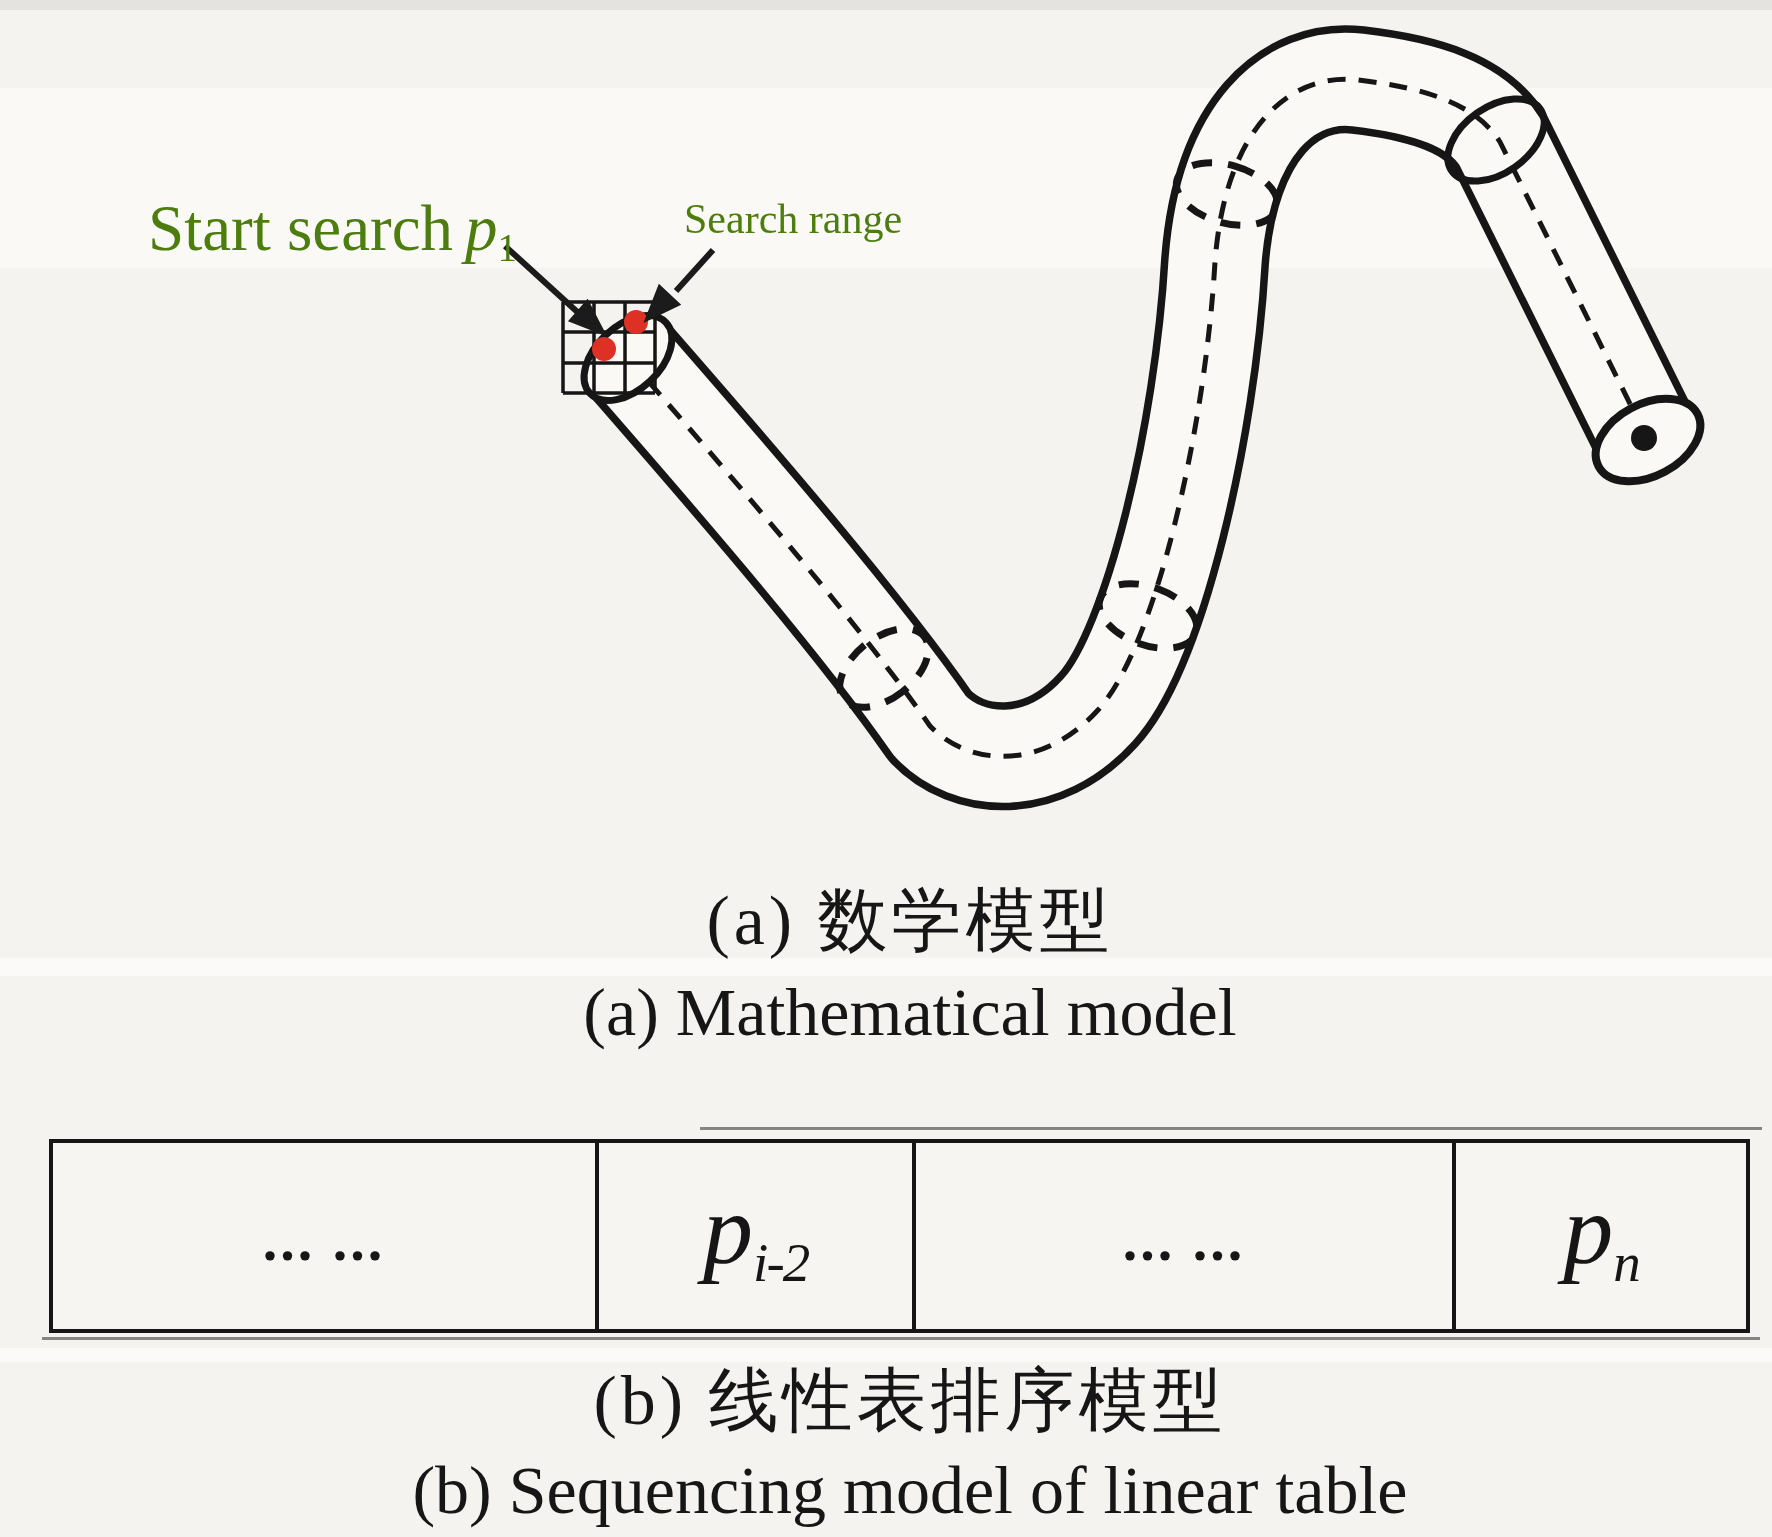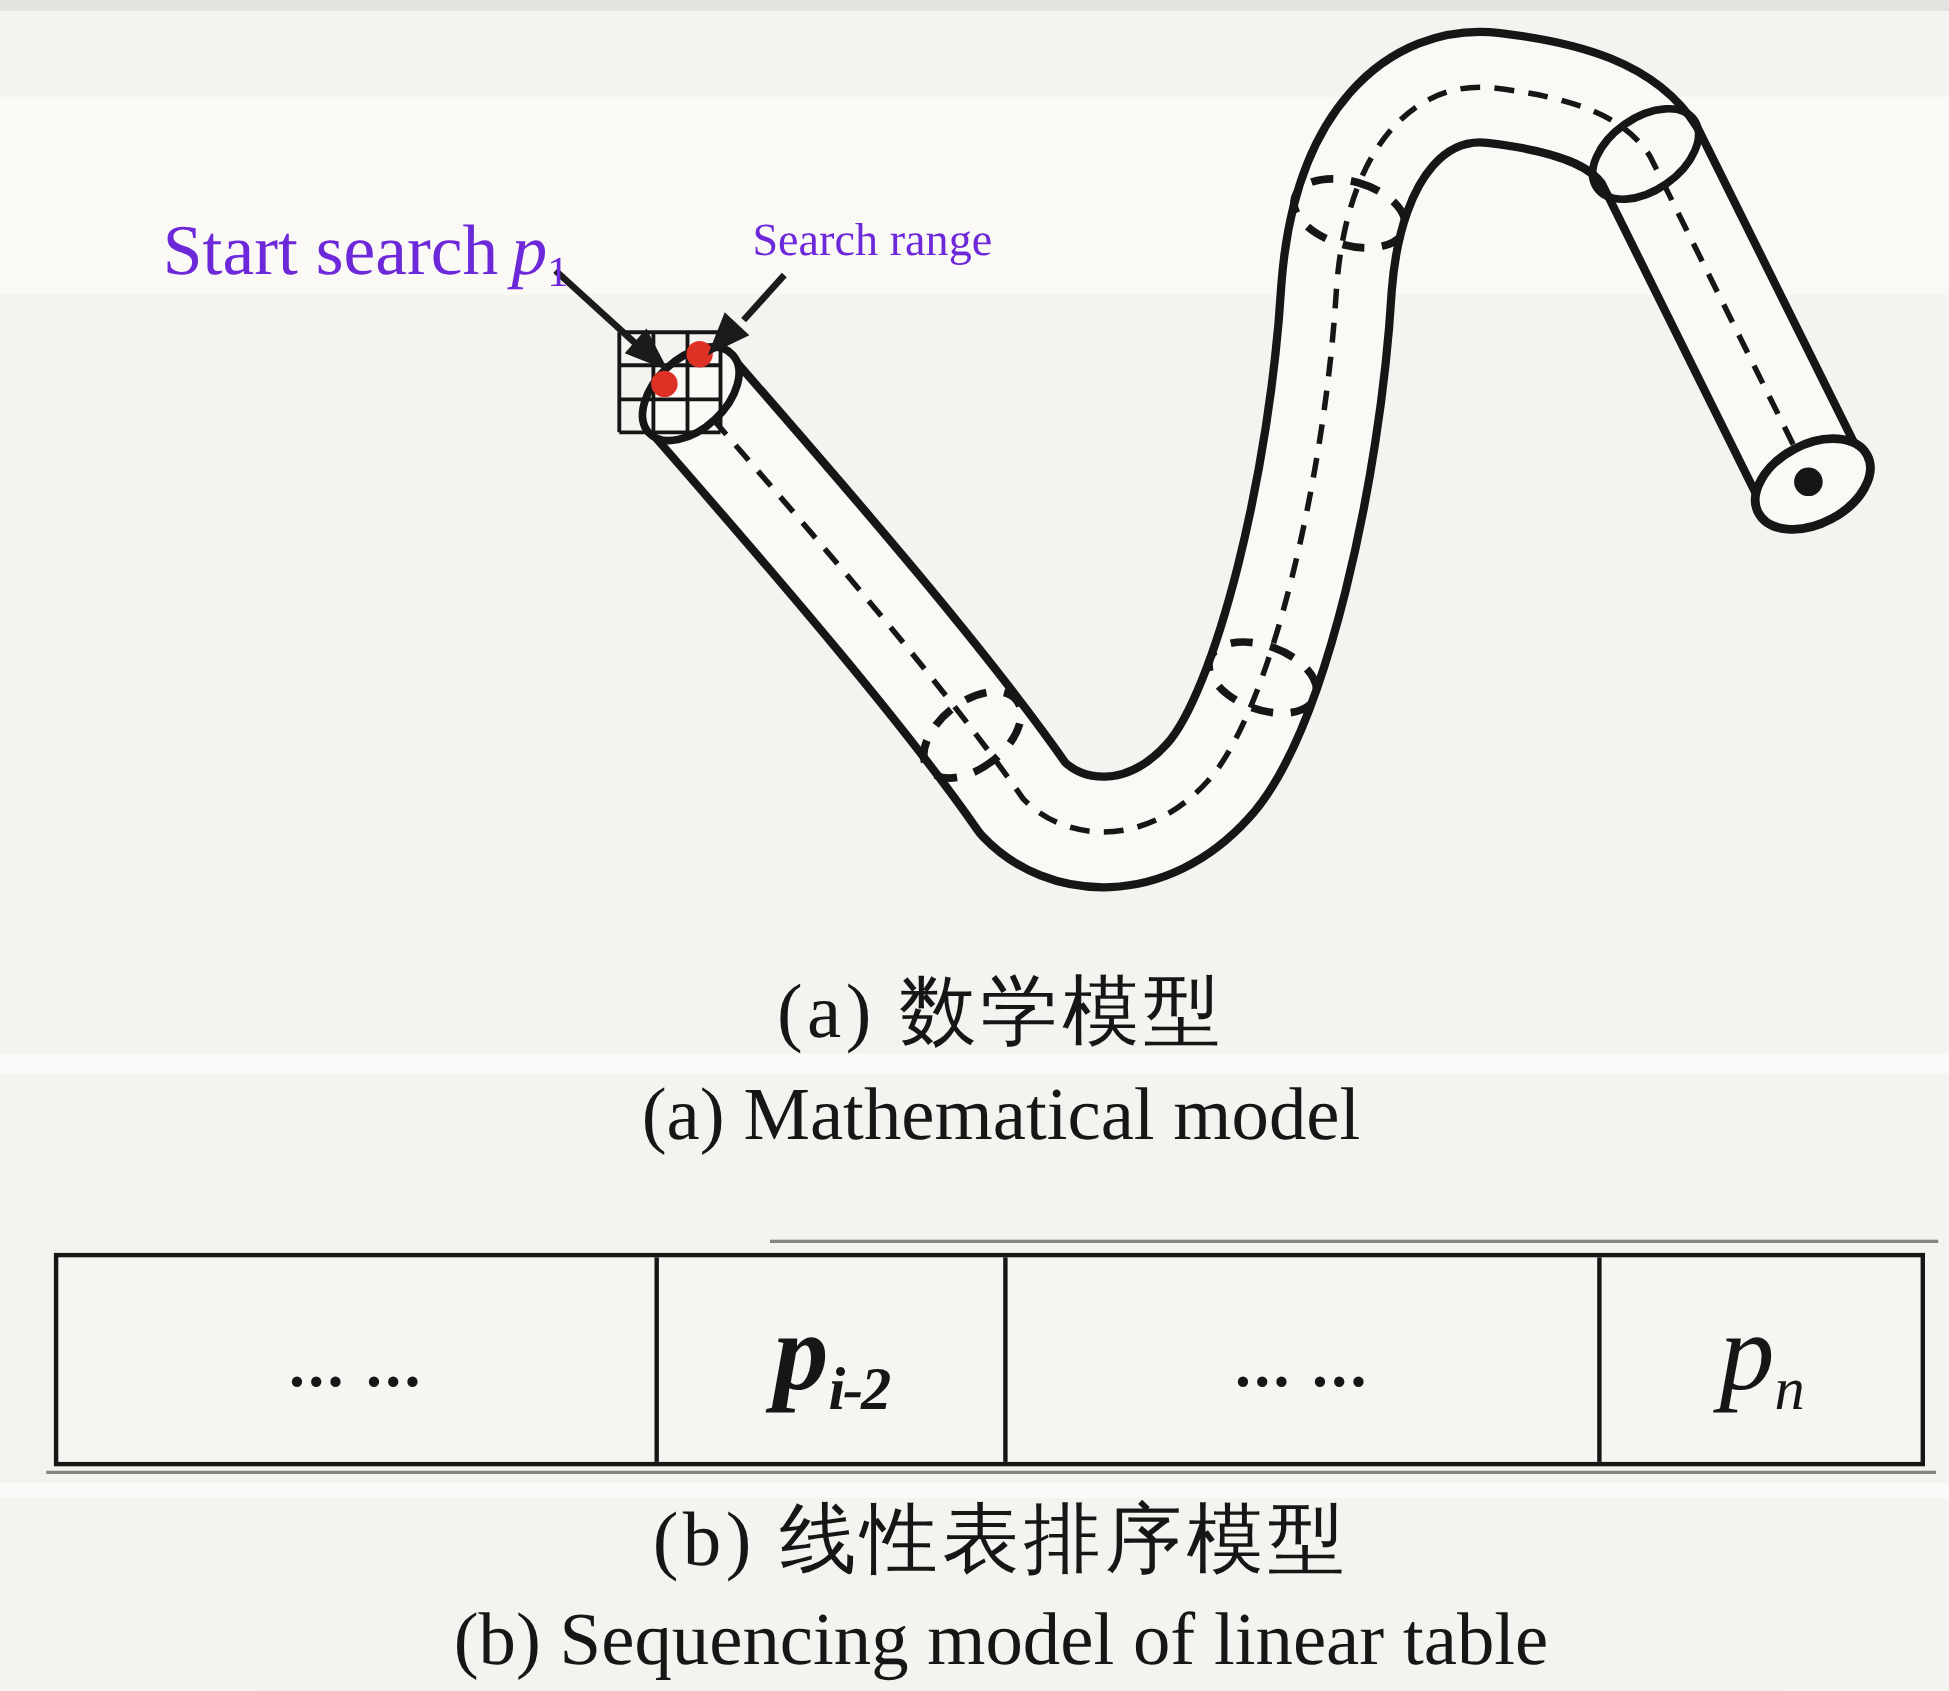--- a/index.html
+++ b/index.html
@@ -20,21 +20,21 @@
   .scanline.t{left:700px;top:1127px;width:1062px;}
   .scanline.b{left:42px;top:1337px;width:1718px;}
 
   .drawing{position:absolute;left:0;top:0;}
 
   .anno-label{
     position:absolute;
     font-size:65px;
     white-space:nowrap;
     line-height:1;
-    color:#6d28d9;
+    color:#4d7c0f;
   }
   .anno-label .var{font-style:italic;margin-left:12px;}
   .anno-label sub{font-size:0.6em;line-height:0;vertical-align:-0.28em;}
   #label-start{left:148px;top:196px;}
   #label-range{left:684px;top:198px;font-size:42px;}
 
   .caption{
     position:absolute;left:24px;width:1772px;
     text-align:center;line-height:1;white-space:nowrap;
   }
@@ -57,21 +57,21 @@
     box-sizing:border-box;
     border-right:4px solid #161616;
     display:flex;align-items:center;justify-content:center;
     overflow:hidden;
   }
   .ltable .cell:last-child{border-right:none;}
   .cell .pvar{font-style:italic;font-size:100px;line-height:1;transform:translateY(-6px);}
   .cell .pvar sub{font-size:0.55em;font-style:italic;line-height:0;vertical-align:-0.33em;letter-spacing:-2px;}
   .cell .dots{font-size:58px;font-weight:bold;letter-spacing:3px;transform:translateY(4px);}
   .c0{flex-grow:180;} .c1{flex-grow:192;} .c2{flex-grow:387;}
-  .c3{flex-grow:169;} .c4{flex-grow:192;font-weight:bold;} .c5{flex-grow:381;} .c6{flex-grow:198;}
+  .c3{flex-grow:169;} .c4{flex-grow:192;} .c5{flex-grow:381;} .c6{flex-grow:198;}
 </style>
 </head>
 <body>
 
 <div class="canvas">
 
   <div class="band labels"></div>
   <div class="band top"></div>
   <div class="band light-a"></div>
   <div class="band light-b"></div>

